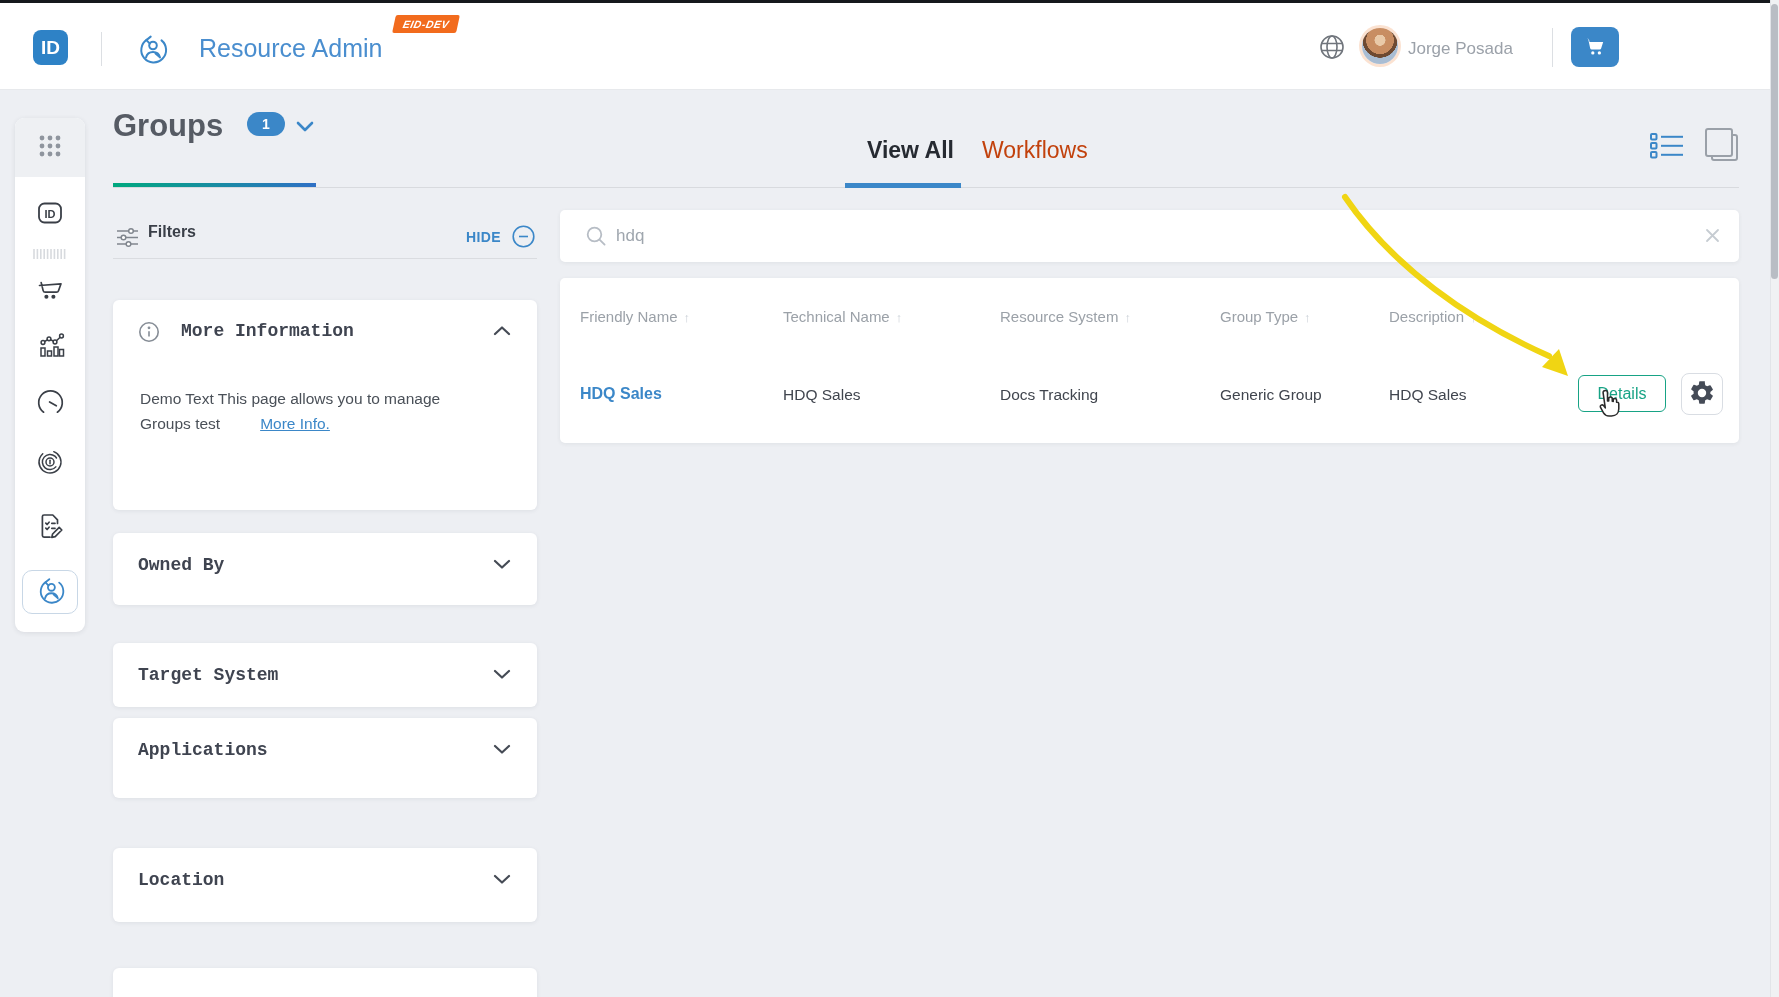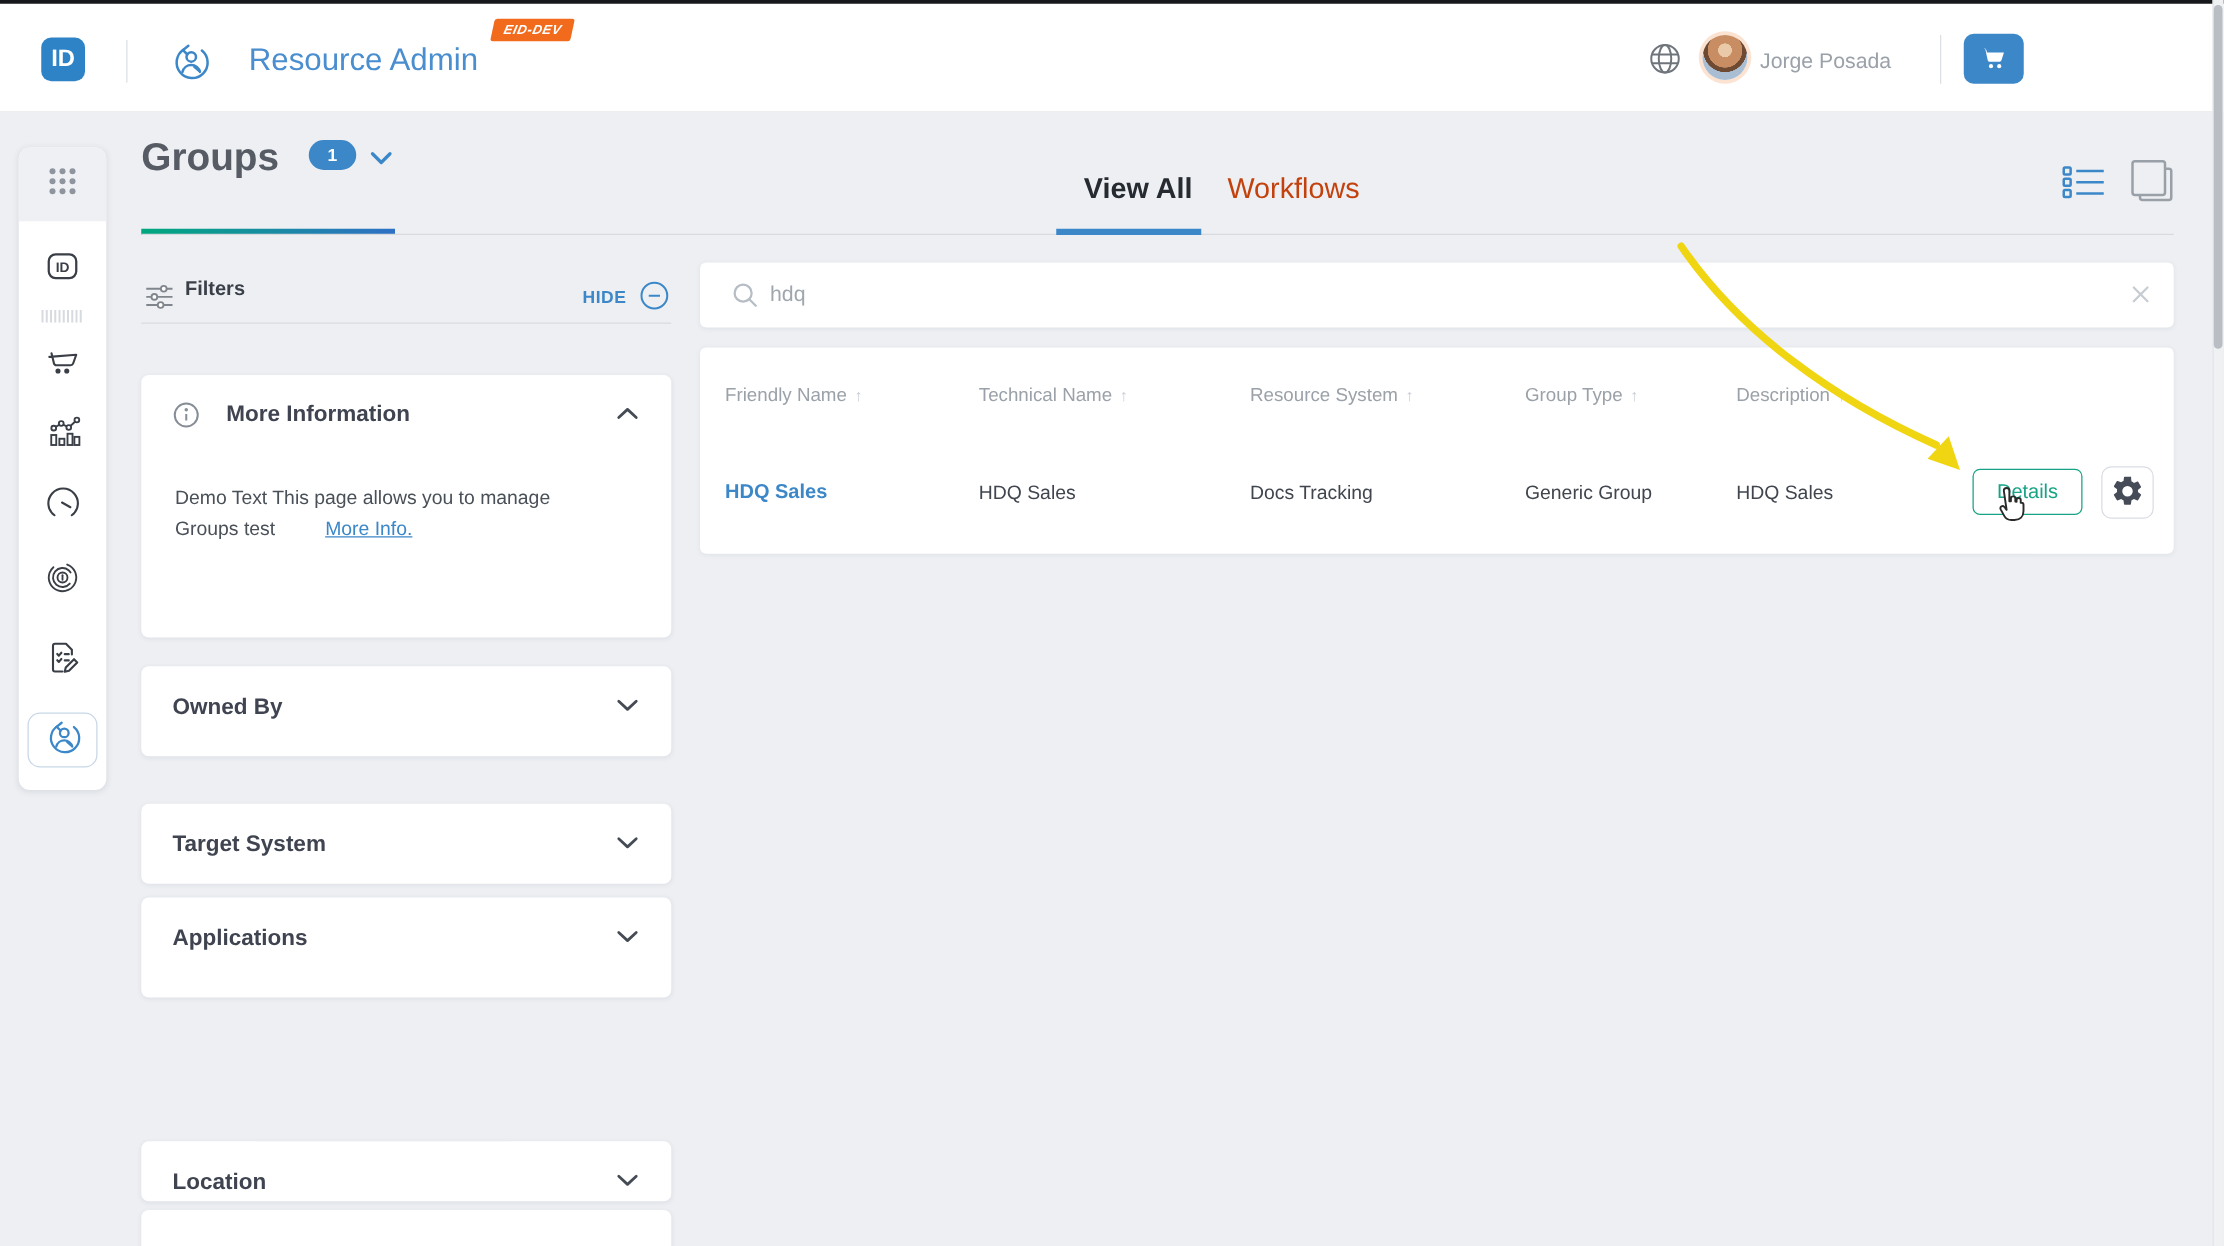--- a/index.html
+++ b/index.html
@@ -65,34 +65,34 @@
   #filters-head-icon { position:absolute; left:115px; top:226px; }
   #filters-heading { position:absolute; left:148px; top:223px; font-size:16px; font-weight:700; color:#3a3f48; }
   #hide-btn { position:absolute; left:466px; top:229px; font-size:14px; font-weight:700; color:#3b87c8;
               letter-spacing:.4px; cursor:pointer; }
   #hide-icon { position:absolute; left:511px; top:224px; cursor:pointer; }
   #filters-divider { position:absolute; left:113px; top:258px; width:424px; height:1px; background:#dadce0; }
 
   .card { position:absolute; left:113px; width:424px; background:#fff; border-radius:6px;
           box-shadow:0 1px 4px rgba(40,50,60,.08); }
   #more-info-card { top:300px; height:210px; }
-  .card-head { position:relative; height:62px; display:flex; align-items:center; cursor:pointer; }
+  .card-head { position:relative; height:62px; display:flex; align-items:center; cursor:pointer;font-family:Liberation Mono, monospace; }
   .card-title { font-size:18px; font-weight:600; color:#3f4450; }
   .card-chevron { position:absolute; right:24px; top:22px; }
   #more-info-title-row .card-title { margin-left:68px; }
   #info-icon { position:absolute; left:25px; top:21px; }
   #more-info-body { position:absolute; left:27px; top:86px; width:336px; font-size:15.5px;
                     color:#4a5058; line-height:25px; }
   #more-info-link { color:#3b87c8; text-decoration:underline; cursor:pointer;padding-left:40px; }
 
   .collapse-card .card-title { margin-left:25px; }
   #card-owned   { top:533px; height:72px; }
   #card-target  { top:643px; height:64px; }
   #card-apps    { top:718px; height:80px; }
-  #card-loc     { top:913px; height:48px; }
+  #card-loc     { top:848px; height:74px; }
   #card-partial { top:968px; height:40px; border-radius:6px 6px 0 0; }
   .collapse-card .card-head { height:64px; }
 
   
   #search-card { position:absolute; left:560px; top:210px; width:1179px; height:52px; background:#fff;
                  border-radius:5px; box-shadow:0 1px 4px rgba(40,50,60,.07); }
   #search-icon { position:absolute; left:25px; top:15px; }
   #search-input { position:absolute; left:56px; top:10px; width:1060px; height:32px; border:none; outline:none;
                   font-size:17px; color:#9fa6ae; font-family:"Liberation Sans",sans-serif; background:transparent; }
   #search-clear { position:absolute; right:18px; top:17px; cursor:pointer; }

